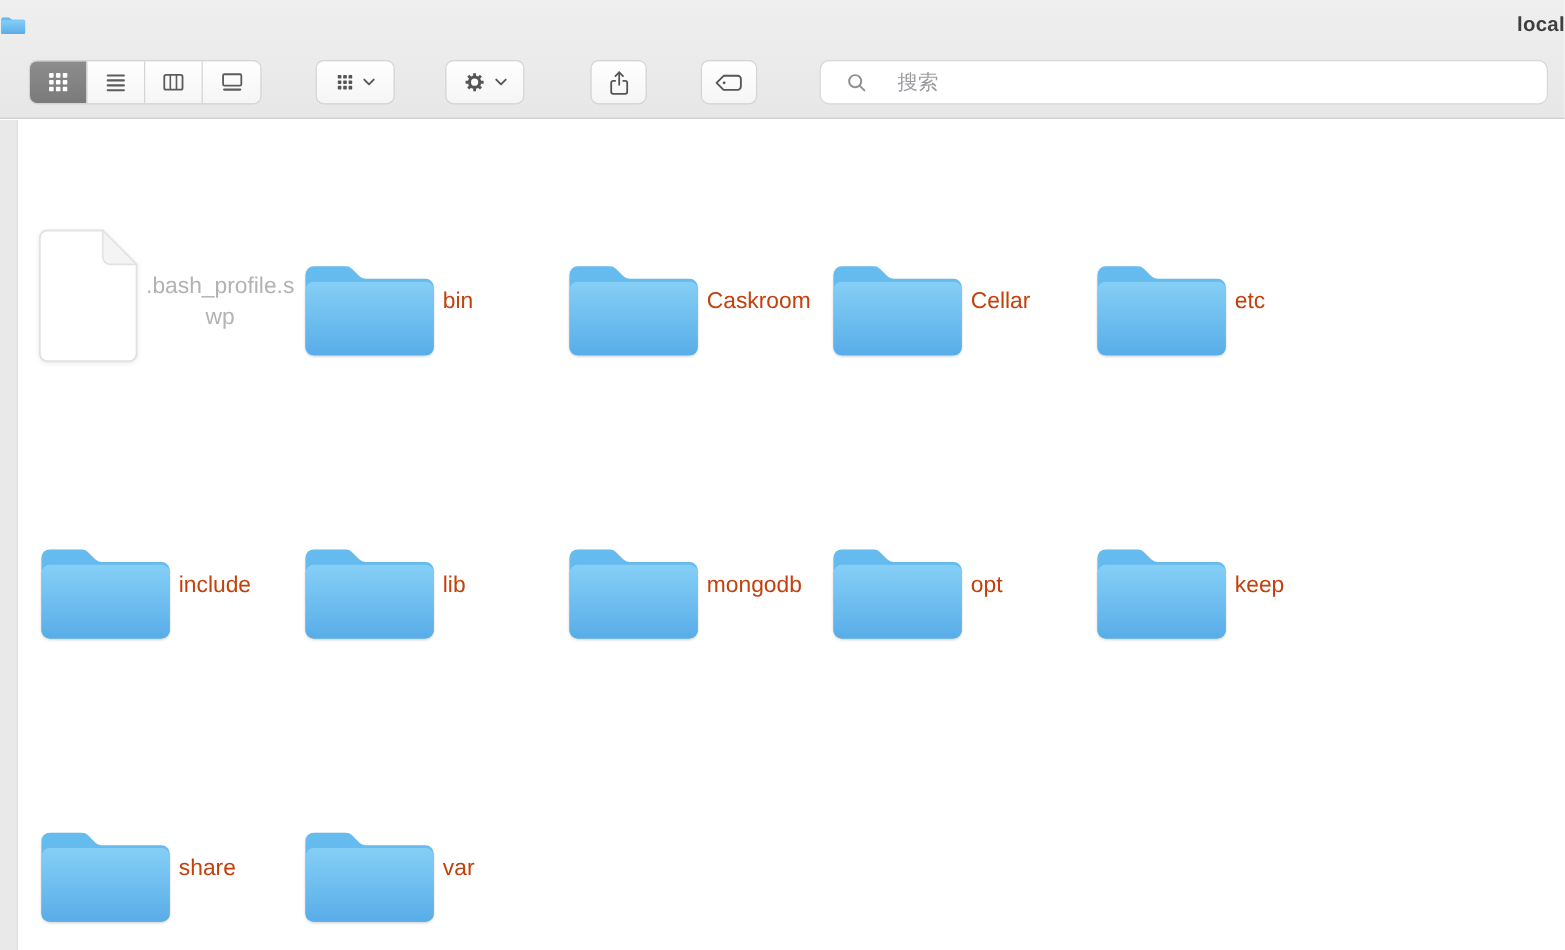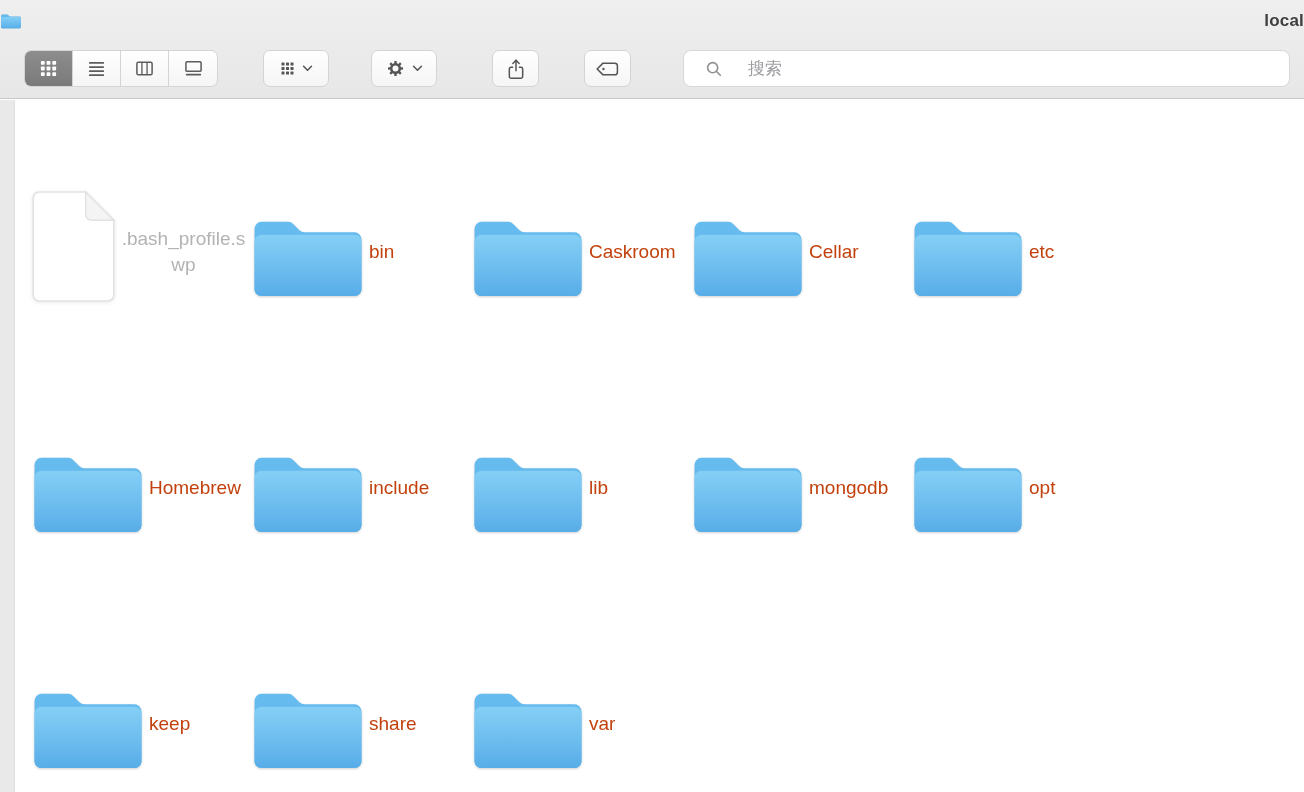--- a/index.html
+++ b/index.html
@@ -253,28 +253,20 @@
           </svg>
         </div>
         <div class="item-label">etc</div>
       </div>
       <div class="cell">
         <div class="icon-wrap">
           <svg class="folder-svg" viewBox="0 0 120 98">
             <use href="#sym-folder"></use>
           </svg>
         </div>
-        <div class="item-label">Homebrew</div>
-      </div>
-      <div class="cell">
-        <div class="icon-wrap">
-          <svg class="folder-svg" viewBox="0 0 120 98">
-            <use href="#sym-folder"></use>
-          </svg>
-        </div>
         <div class="item-label">include</div>
       </div>
       <div class="cell">
         <div class="icon-wrap">
           <svg class="folder-svg" viewBox="0 0 120 98">
             <use href="#sym-folder"></use>
           </svg>
         </div>
         <div class="item-label">lib</div>
       </div>

